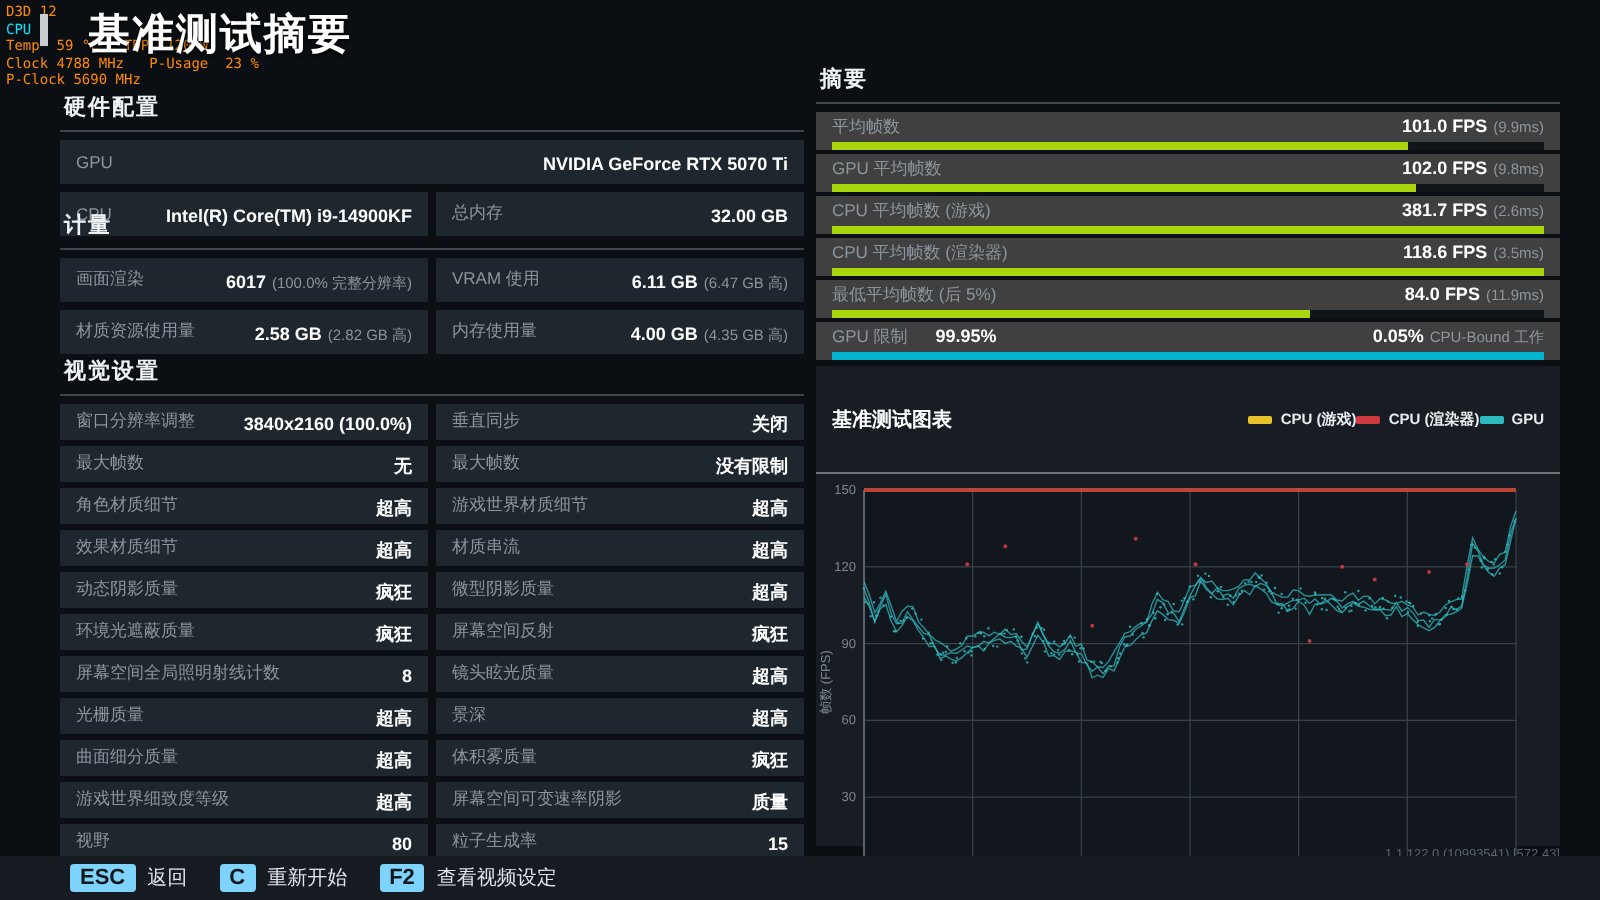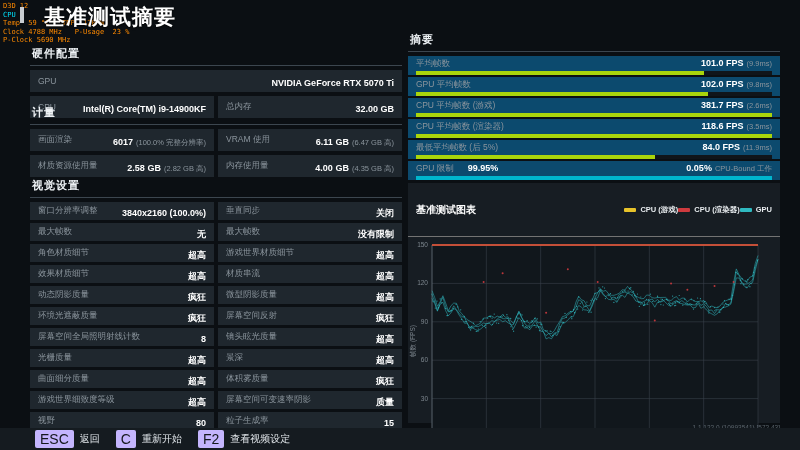--- a/index.html
+++ b/index.html
@@ -12,36 +12,36 @@
   .rowgrid{display:flex;flex-direction:column;gap:4px}
   .row2{display:flex;gap:4px}
   .cell{flex:1;background:#1f272e;display:flex;justify-content:space-between;align-items:center;padding:0 8px;height:22px;min-width:0}
   .visual .rowgrid{gap:3px}
   .visual .cell{height:18px}
   .lbl{color:#8b959d;font-size:8.5px;white-space:nowrap}
   .valwrap{white-space:nowrap;text-align:right}
   .val{font-size:9px;font-weight:bold;color:#fff}
   .note{color:#8b959d;font-weight:normal;font-size:7.5px;margin-left:3px}
   
-  .stat{background:#0c4a6e;padding:3px 8px 0;height:16px;margin-bottom:2px}
+  .stat{background:#404040;padding:3px 8px 0;height:16px;margin-bottom:2px}
   .stat-line{display:flex;justify-content:space-between;align-items:baseline;font-size:8.5px;line-height:9px}
   .bar{height:4px;background:#10151a;margin-top:3px}
   .bar i{display:block;height:100%}
   .ml{margin-left:14px}
   
   #chart-panel{position:absolute;left:408px;top:183px;width:372px;height:240px;background:#171d23}
   .chart-head{display:flex;justify-content:space-between;align-items:center;height:21px;border-bottom:1px solid #737373;padding:16px 8px}
   .chart-title{font-size:10px;font-weight:bold}
   .legend{display:flex;gap:0;align-items:center}
   .legend-item{display:flex;gap:4px;align-items:center;font-size:7.5px;font-weight:bold;color:#e8ecef}
   .swatch{width:12px;height:4px;border-radius:1px;display:inline-block}
   #version{position:absolute;right:20px;top:424px;font-size:6.5px;color:#5a646c;z-index:5}
   #bottom-bar{position:absolute;left:0;top:428px;width:800px;height:22px;background:#151b20;display:flex;align-items:center;gap:16px;padding-left:35px;box-sizing:border-box;z-index:20}
   .keyhint{display:flex;align-items:center;gap:6px}
-  .kbd{background:#c4b5fd;color:#14181c;font-size:14px;font-weight:normal;padding:1px 5px;border-radius:2px}
+  .kbd{background:#7dd3fc;color:#14181c;font-size:11px;font-weight:bold;padding:1px 5px;border-radius:2px}
   .keylabel{font-size:10px;color:#dfe4e8}
 </style>
 </head>
 <body>
 
 <div id="overlay"><div style="color: rgb(255, 138, 0);">D3D 12</div><div style="color: rgb(0, 229, 255);">CPU</div><div style="color: rgb(255, 138, 0);">Temp  59 °C   TDP  120 W</div><div style="color: rgb(255, 138, 0);">Clock 4788 MHz   P-Usage  23 %</div><div style="color: rgb(255, 138, 0);">P-Clock 5690 MHz</div></div>
 
 <div id="title-mark"></div>
 <div id="page-title">基准测试摘要</div>
 

